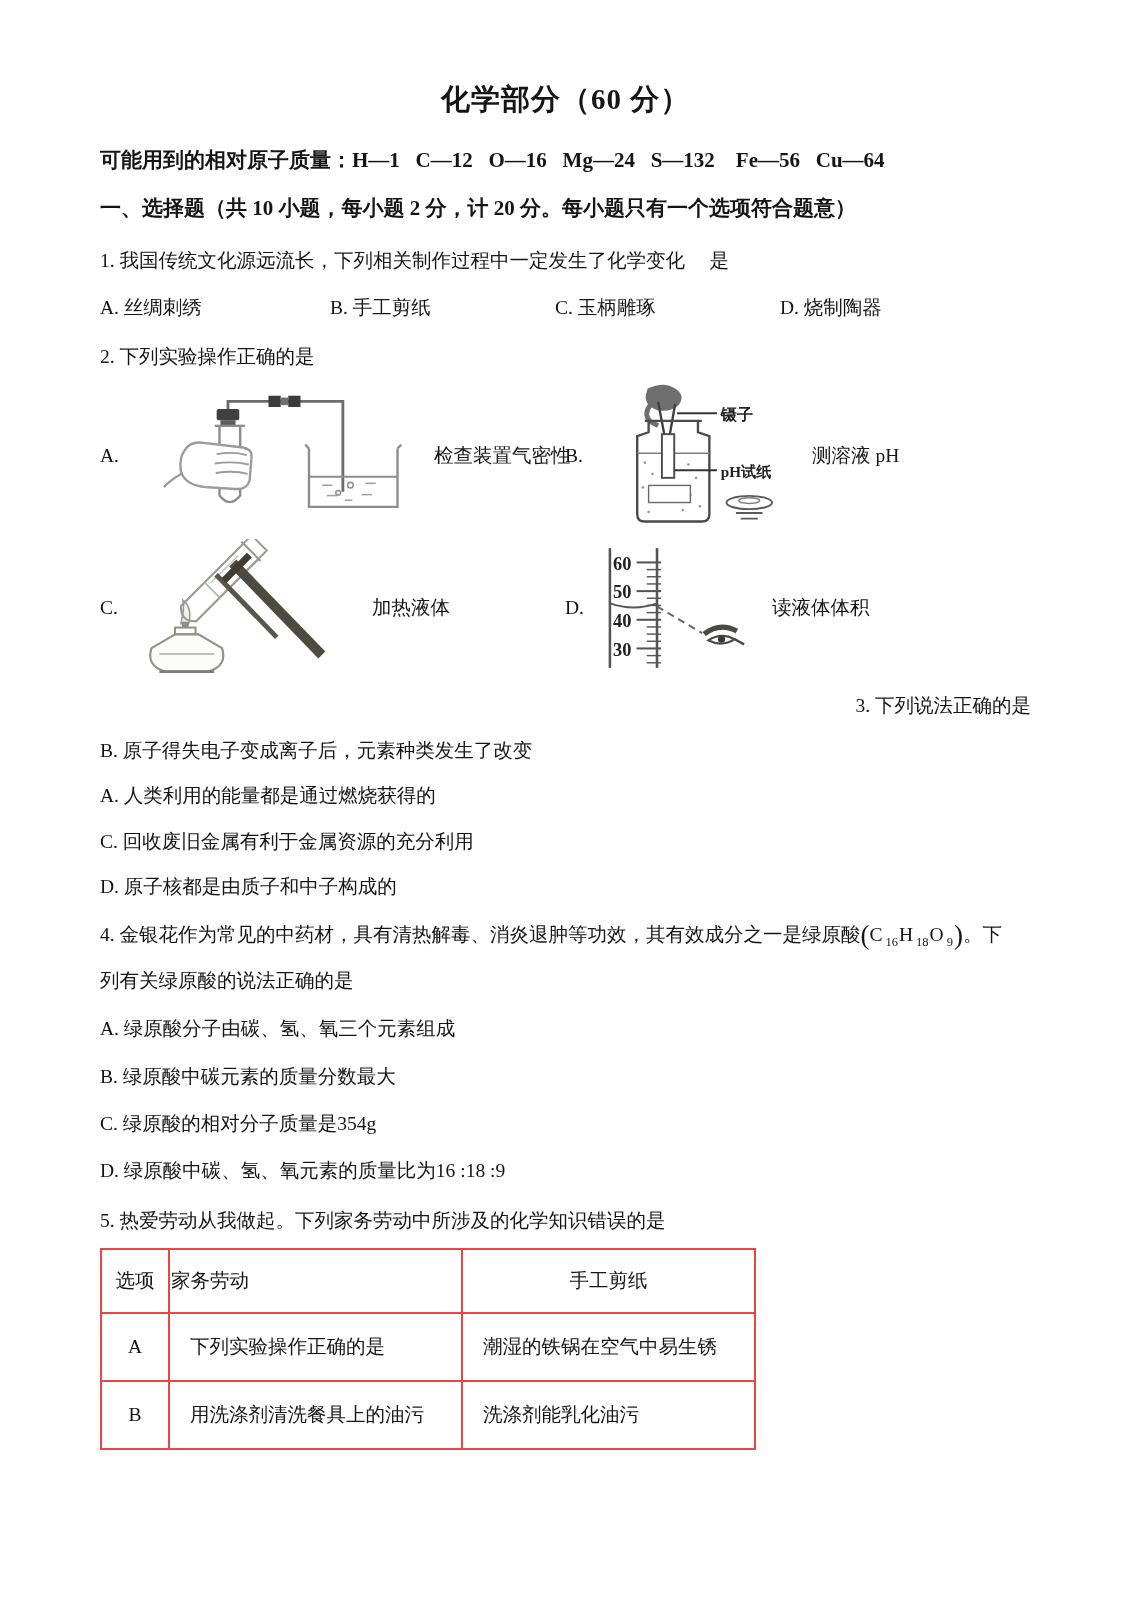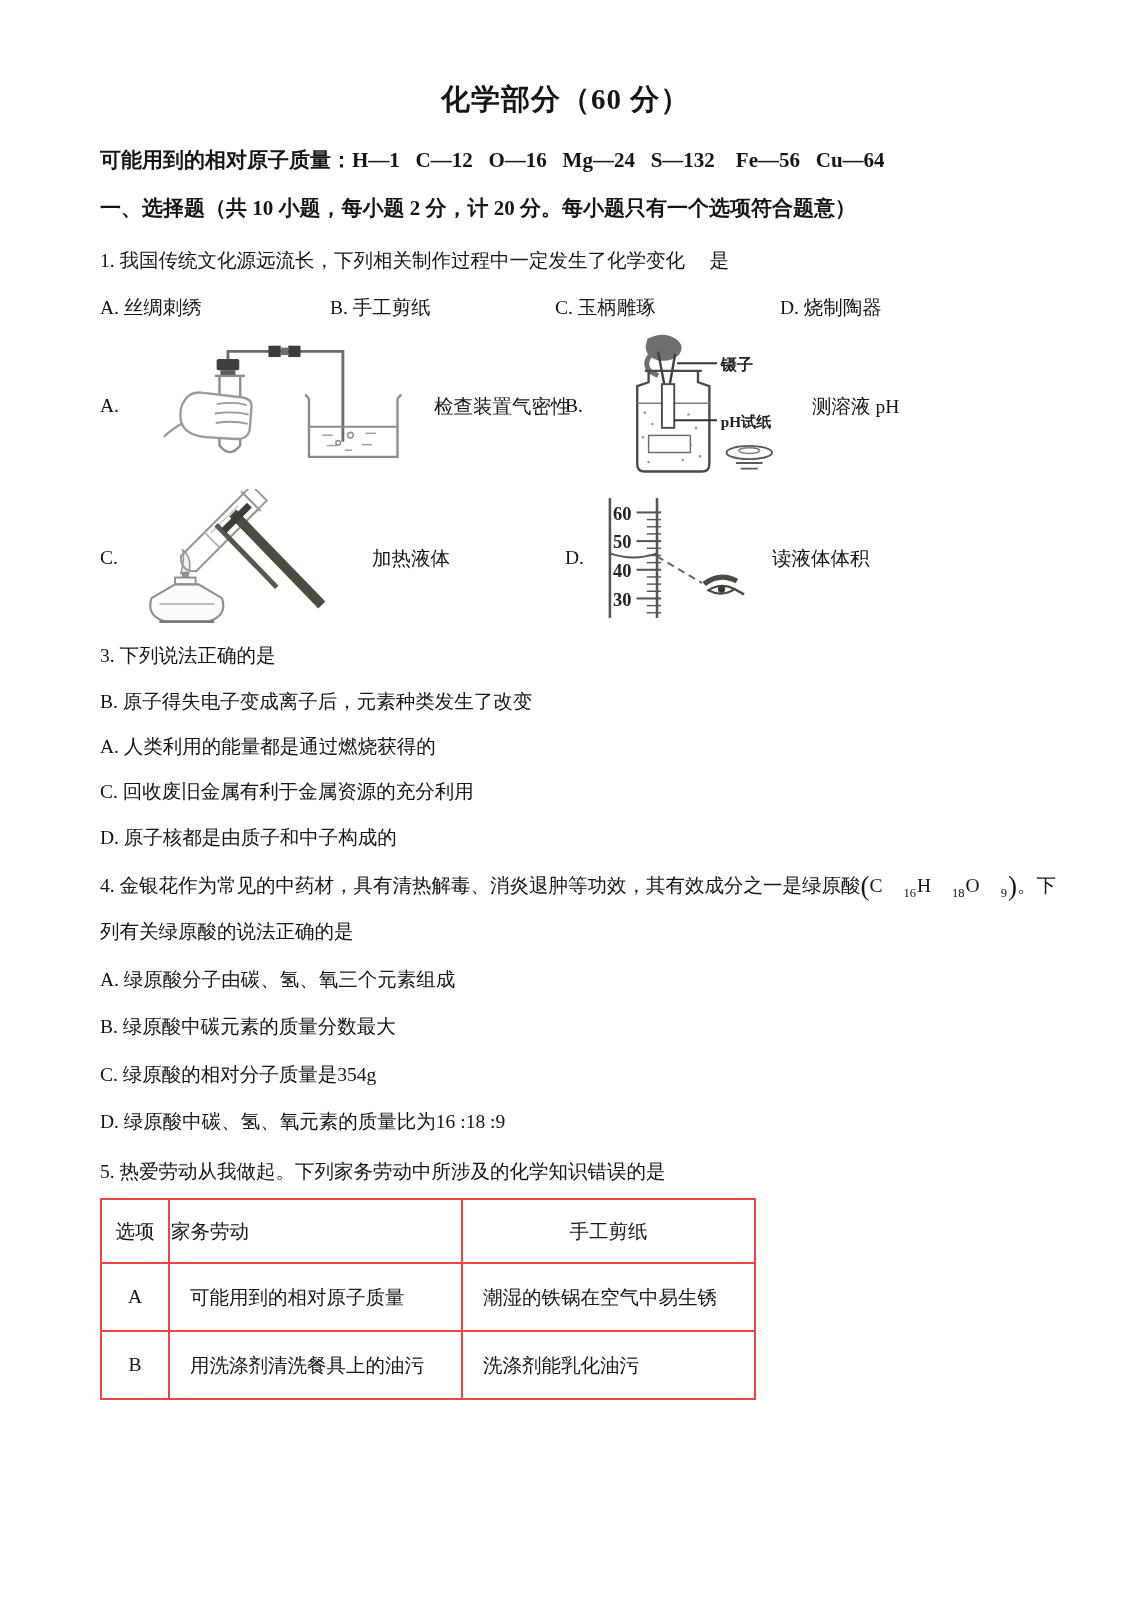--- a/index.html
+++ b/index.html
@@ -43,21 +43,21 @@
   .figure-cell { display:flex; align-items:center; }
   .figure-label { font-size:19.5px; width:30px; flex:0 0 auto; }
   .figure-caption { font-size:19.5px; margin-left:12px; white-space:pre; }
   .figure-cell svg { flex:0 0 auto; }
   svg text { font-family:"Liberation Serif","DejaVu Serif",serif; fill:#222; }
 
   
   .q4-line1 { margin-top:20px; font-size:19.5px; white-space:nowrap; }
   .formula { display:inline-block; white-space:nowrap; }
   .formula .paren { font-size:27px; font-weight:400; vertical-align:-3px; }
-  .formula sub { font-size:12.5px; margin-left:21px; margin-right:1px; }
+  .formula sub { font-size:12.5px; margin-left:3px; margin-right:1px; }
   .q4-line2 { margin-top:16px; font-size:19.5px; }
 
   
   table.q5 {
     margin-top:13px; border-collapse:collapse; table-layout:fixed;
     width:644px; font-size:19.5px;
   }
   table.q5 td {
     border:2px solid #ef4444; vertical-align:middle;
   }
@@ -81,20 +81,21 @@
     <div class="section-heading">一、选择题（共 10 小题，每小题 2 分，计 20 分。每小题只有一个选项符合题意）</div>
 
     <div class="stem">1. 我国传统文化源远流长，下列相关制作过程中一定发生了化学变化　 是</div>
     <div class="options-row">
       <span class="opt">A. 丝绸刺绣</span>
       <span class="opt">B. 手工剪纸</span>
       <span class="opt">C. 玉柄雕琢</span>
       <span class="opt">D. 烧制陶器</span>
     </div>
 
+    <div class="stem" style="margin-top:23px;">2. 下列实验操作正确的是</div>
 
     <div class="figures">
 
       <div class="figure-cell">
         <span class="figure-label">A.</span>
         <svg width="292" height="128" viewBox="0 0 310 132">
           <path d="M104 22 L104 8 L226 8 L226 104" fill="none" stroke="#6c6c6c" stroke-width="3"></path>
           <rect x="147" y="2" width="13" height="12" fill="#3c3c3c"></rect>
           <rect x="168" y="2" width="13" height="12" fill="#3c3c3c"></rect>
           <rect x="160" y="4" width="8" height="8" fill="#6e6e6e"></rect>
@@ -212,21 +213,21 @@
             <path d="M106 88 Q121 76 138 85" fill="none" stroke="#4a4a44" stroke-width="5"></path>
             <path d="M110 94 Q123 86 136 93 Q123 101 110 94 Z" fill="#ffffff" stroke="#4a4a44" stroke-width="2"></path>
             <circle cx="123" cy="93" r="3.5" fill="#3a3a34"></circle>
             <path d="M136 93 L145 98" stroke="#4a4a44" stroke-width="2.4"></path>
           </g>
         </svg>
         <span class="figure-caption">读液体体积</span>
       </div>
     </div>
 
-    <div class="stem" style="margin-top:16px;">3. 下列说法正确的是</div>
+    <div class="stem" style="margin-top:16px;text-align:right;">3. 下列说法正确的是</div>
     <div class="option-line">B. 原子得失电子变成离子后，元素种类发生了改变</div>
     <div class="option-line">A. 人类利用的能量都是通过燃烧获得的</div>
     <div class="option-line">C. 回收废旧金属有利于金属资源的充分利用</div>
     <div class="option-line">D. 原子核都是由质子和中子构成的</div>
 
     <div class="q4-line1">
       <span>4. 金银花作为常见的中药材，具有清热解毒、消炎退肿等功效，其有效成分之一是绿原酸</span><span class="formula"><span class="paren">(</span><span>C</span><sub>16</sub><span>H</span><sub>18</sub><span>O</span><sub>9</sub><span class="paren">)</span></span><span>。下</span>
     </div>
     <div class="q4-line2">列有关绿原酸的说法正确的是</div>
     <div class="option-line" style="margin-top:22px;">A. 绿原酸分子由碳、氢、氧三个元素组成</div>
@@ -238,21 +239,21 @@
 
     <table class="q5">
       <tbody>
         <tr class="hdr">
           <td class="col-opt">选项</td>
           <td class="col-a" style="text-align:left;">家务劳动</td>
           <td class="col-b" style="text-align:center;">手工剪纸</td>
         </tr>
         <tr class="row">
           <td class="col-opt">A</td>
-          <td class="col-a cell-text">可能用到的相对原子质量</td>
+          <td class="col-a cell-text">下列实验操作正确的是</td>
           <td class="col-b cell-text">潮湿的铁锅在空气中易生锈</td>
         </tr>
         <tr class="row">
           <td class="col-opt">B</td>
           <td class="col-a cell-text">用洗涤剂清洗餐具上的油污</td>
           <td class="col-b cell-text">洗涤剂能乳化油污</td>
         </tr>
       </tbody>
     </table>
 

